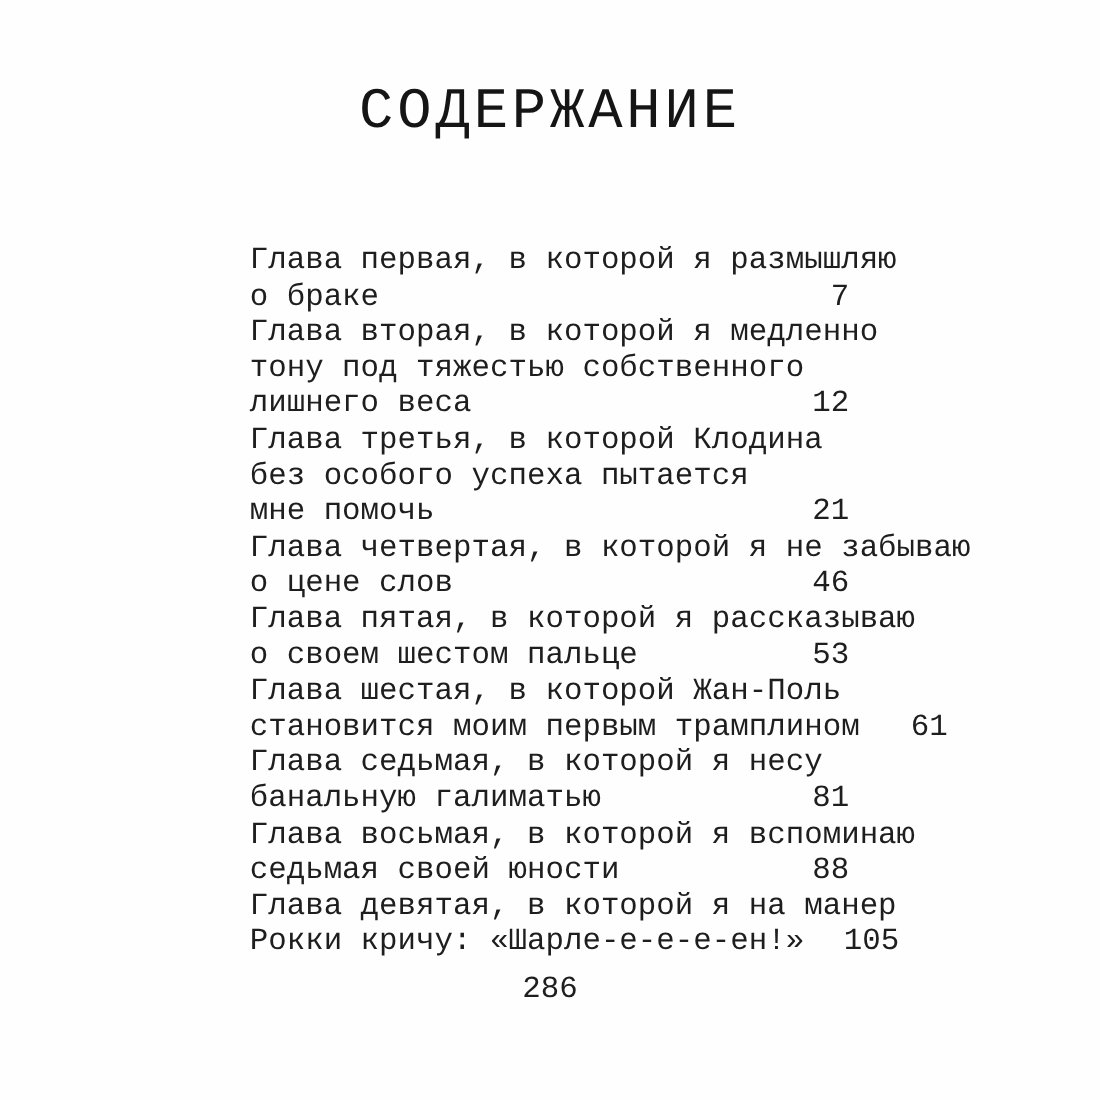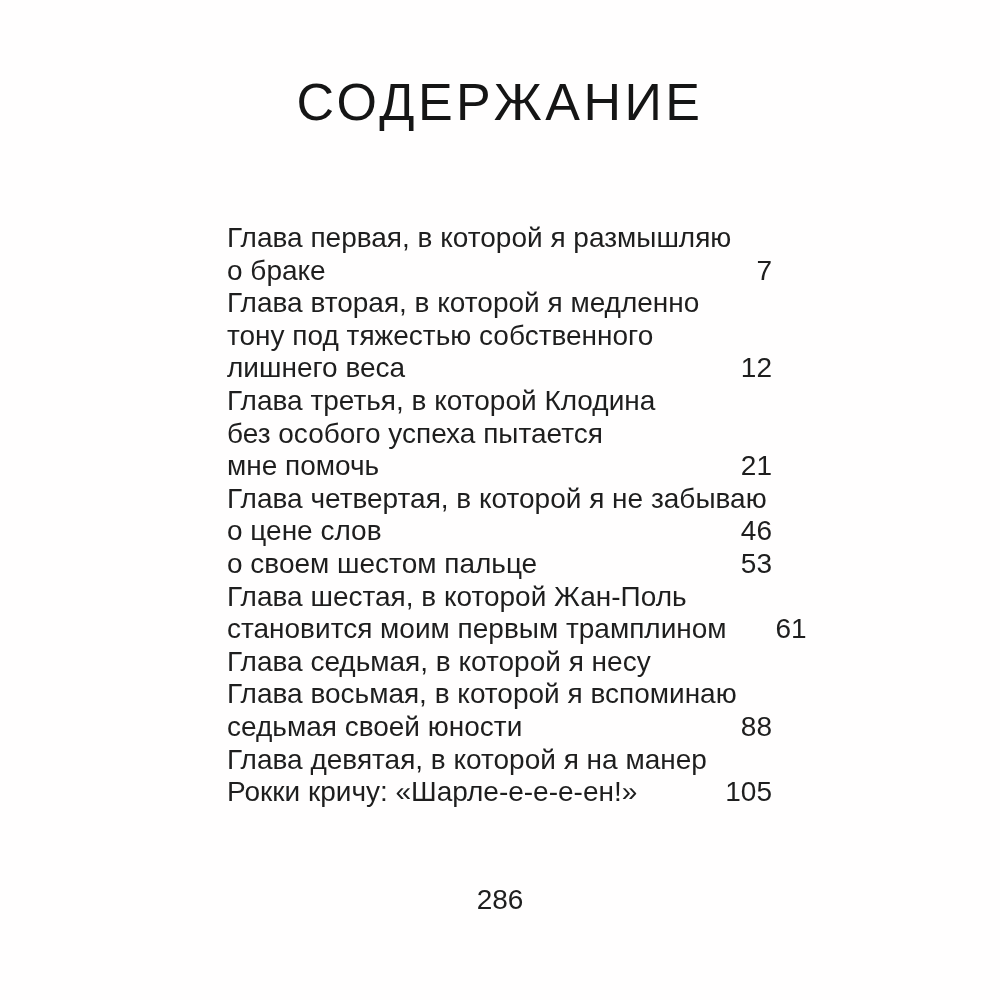--- a/index.html
+++ b/index.html
@@ -4,21 +4,21 @@
 <style>
   html, body {
     margin: 0;
     padding: 0;
   }
   .book-page {
     position: relative;
     width: 1000px;
     height: 1000px;
     background: #fffefe;
-    font-family: Liberation Sans, sans-serif;
+    font-family: Liberation Mono, monospace;
     color: #1e1e1e;
     overflow: hidden;
   }
   .page-title {
     position: absolute;
     top: 76px;
     left: 0;
     width: 100%;
     margin: 0;
     font-size: 52px;
@@ -110,36 +110,42 @@
       </div>
       <div class="toc-entry">
         <div class="toc-line">Глава четвертая, в которой я не забываю</div>
         <div class="toc-line toc-line-last">
           <span class="toc-line-text">о цене слов</span>
           <span class="leader"></span>
           <span class="toc-page-num">46</span>
         </div>
       </div>
       <div class="toc-entry">
+        <div class="toc-line">Глава пятая, в которой я рассказываю</div>
         <div class="toc-line toc-line-last">
           <span class="toc-line-text">о своем шестом пальце</span>
           <span class="leader"></span>
           <span class="toc-page-num">53</span>
         </div>
       </div>
       <div class="toc-entry">
         <div class="toc-line">Глава шестая, в которой Жан-Поль</div>
         <div class="toc-line toc-line-last">
           <span class="toc-line-text">становится моим первым трамплином</span>
           <span class="leader"></span>
           <span class="toc-page-num">61</span>
         </div>
       </div>
       <div class="toc-entry">
         <div class="toc-line">Глава седьмая, в которой я несу</div>
+        <div class="toc-line toc-line-last">
+          <span class="toc-line-text">банальную галиматью</span>
+          <span class="leader"></span>
+          <span class="toc-page-num">81</span>
+        </div>
       </div>
       <div class="toc-entry">
         <div class="toc-line">Глава восьмая, в которой я вспоминаю</div>
         <div class="toc-line toc-line-last">
           <span class="toc-line-text">седьмая своей юности</span>
           <span class="leader"></span>
           <span class="toc-page-num">88</span>
         </div>
       </div>
       <div class="toc-entry">

